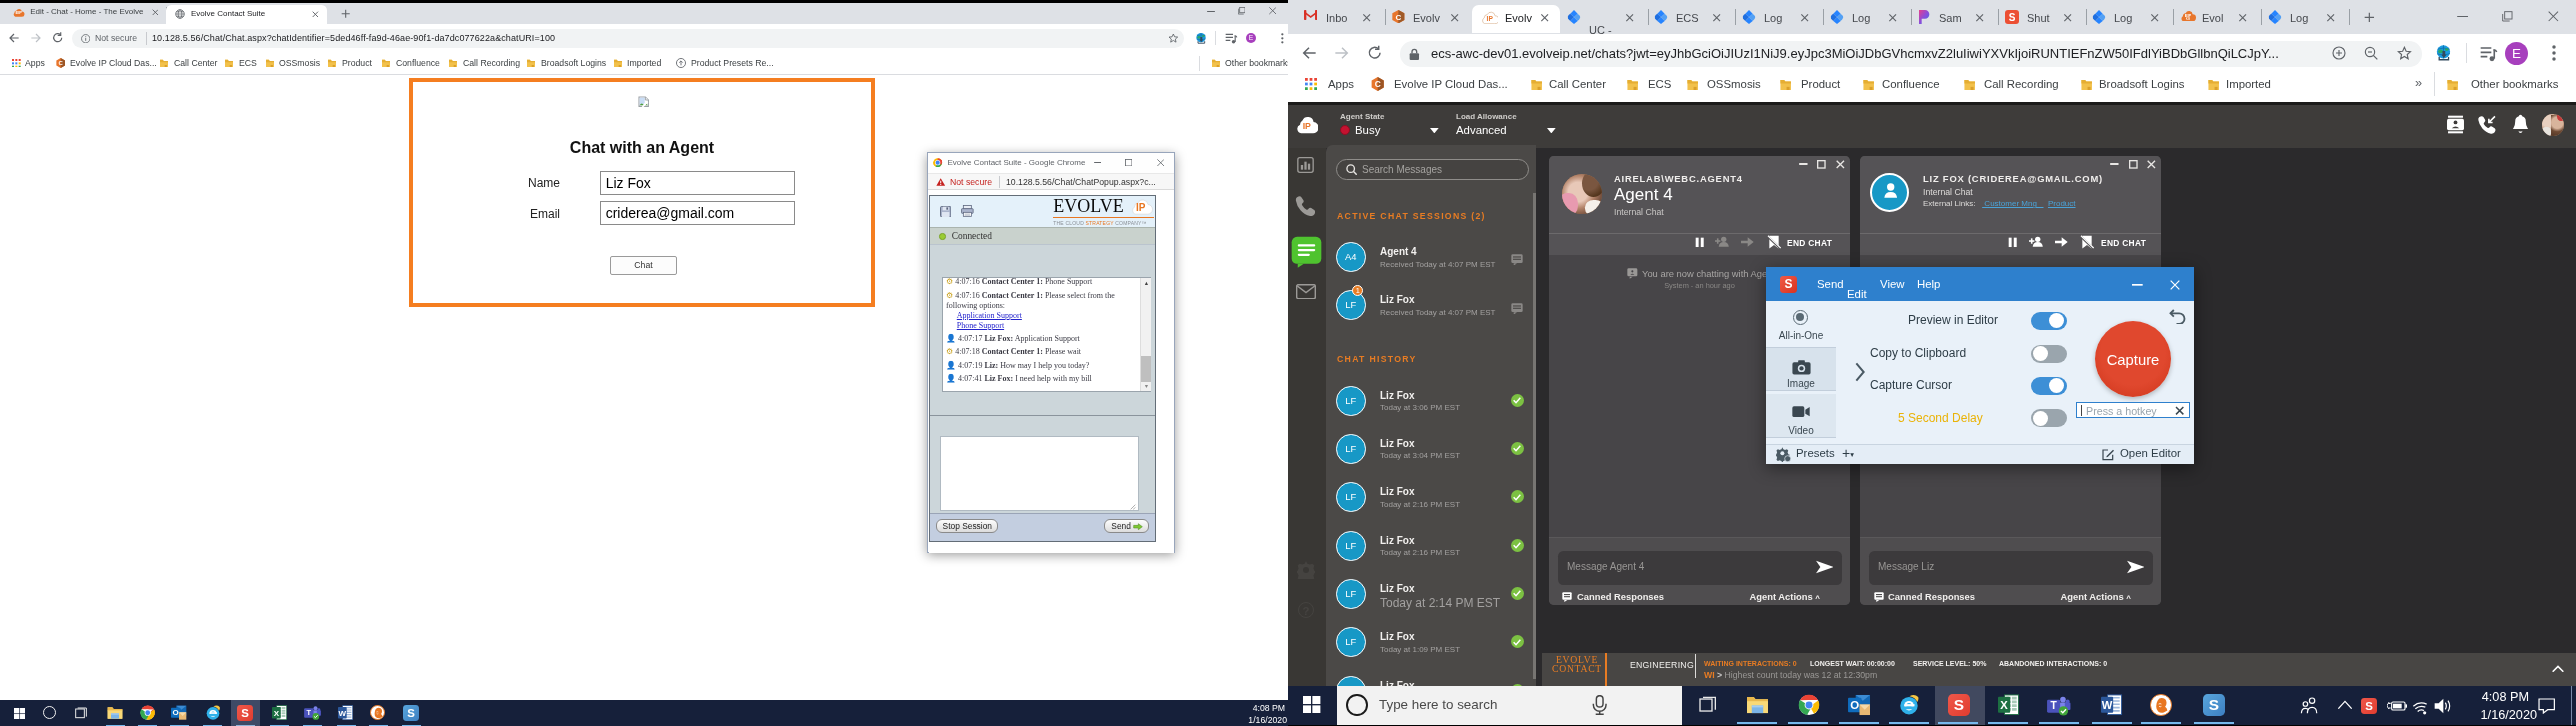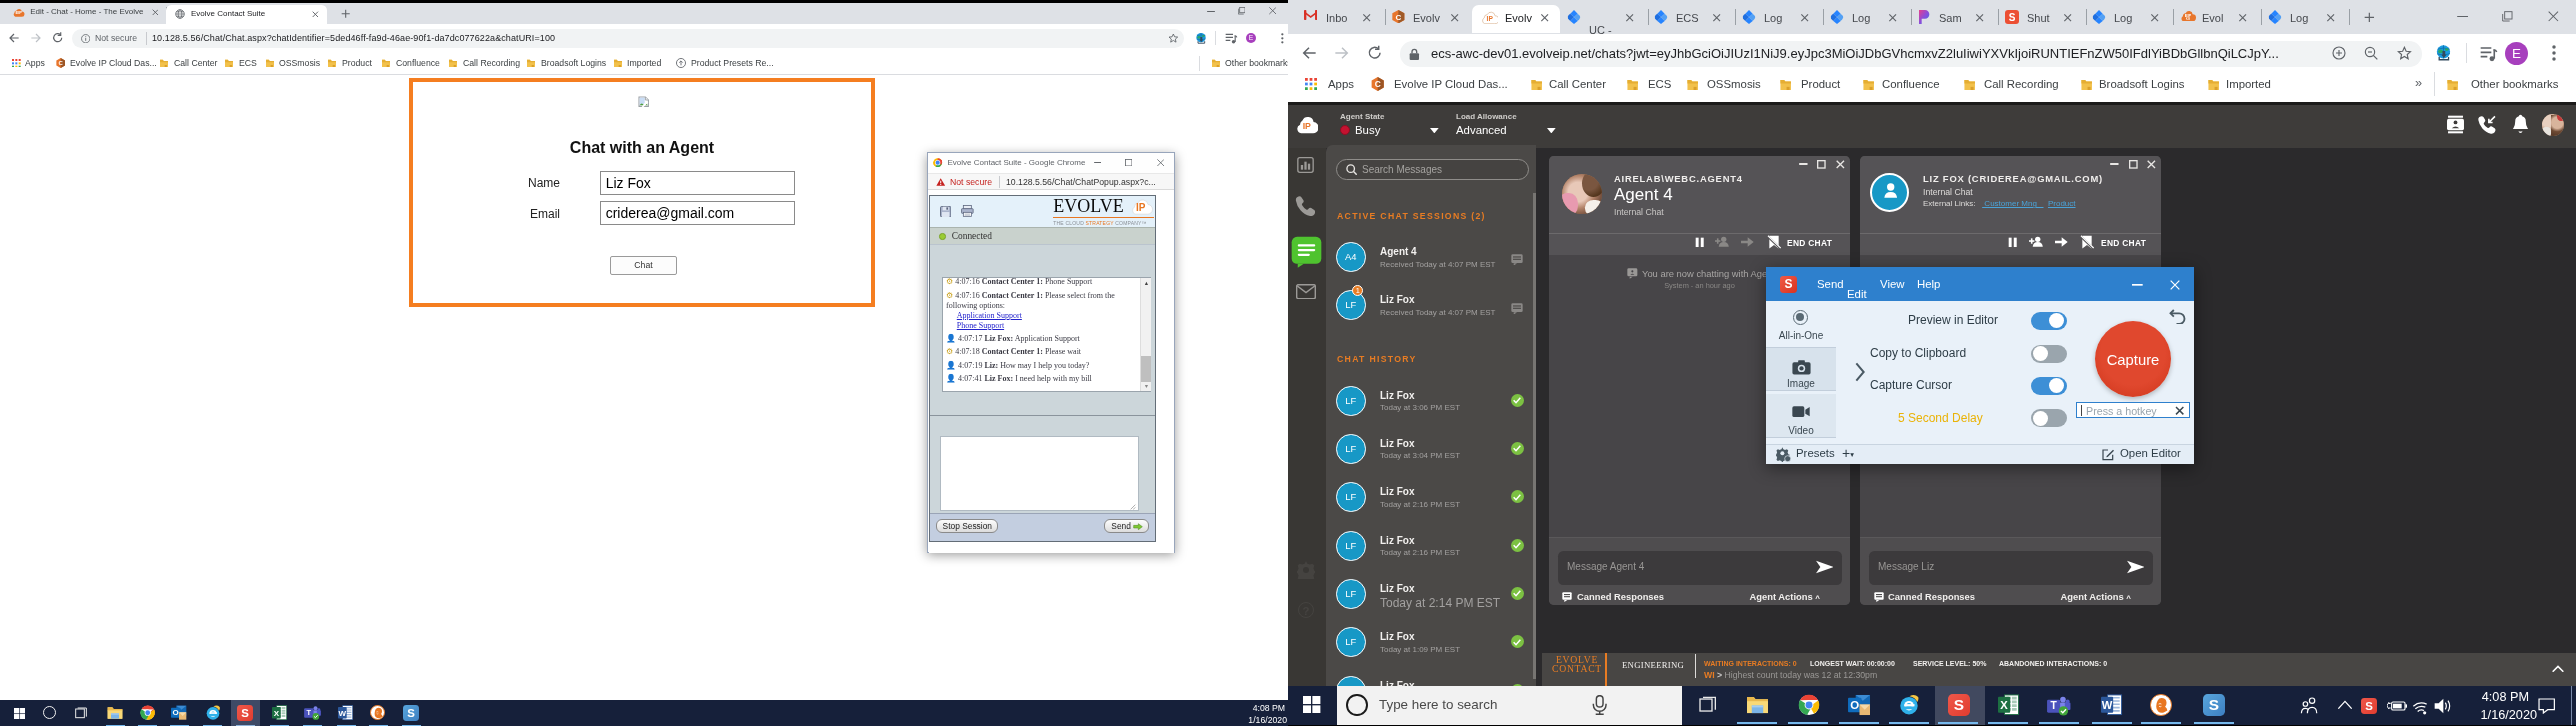--- a/index.html
+++ b/index.html
@@ -1069,21 +1069,21 @@
           <path d="M16 10 V17.5 H1.5 V3 H9" fill="none" stroke="#3a4750" stroke-width="1.8"></path>
           <path d="M7 12 L16.5 2.5 L18 4 L8.5 13.5 L6.5 14 Z" fill="#3a4750"></path>
         </svg>
 <div class="abs" style="left:832px;top:447px;font-size:11.4px;color:#2e3d47;">Open Editor</div>
       </div>
 
   <div id="r-statusbar">
         <div class="abs" style="left:254px;top:653px;width:1034px;height:33px;background:#484644;"></div>
 <div class="abs" style="left:262px;top:655px;width:54px;text-align:center;font-family:'Liberation Serif',serif;font-size:9.7px;letter-spacing:0.7px;color:#e87c23;line-height:9.4px;">EVOLVE<br>CONTACT</div>
 <div class="abs" style="left:317px;top:653px;width:2px;height:33px;background:#e87c23;"></div>
-<div class="abs" style="left:334px;top:660px;width:72px;text-align:left;font-size:8.7px;letter-spacing:0.3px;color:#f2f0ee;font-family:Liberation Serif, serif;">ENGINEERING</div>
+<div class="abs" style="left:334px;top:660px;width:72px;text-align:right;font-size:8.7px;letter-spacing:0.3px;color:#f2f0ee;">ENGINEERING</div>
 <div class="abs" style="left:407px;top:654px;width:1px;height:23.5px;background:#dddbd9;"></div>
 <div class="abs" style="left:416px;top:660px;font-size:7px;font-weight:bold;letter-spacing:0;color:#e87c23;white-space:nowrap;">WAITING INTERACTIONS: 0</div>
 <div class="abs" style="left:522px;top:660px;font-size:7px;font-weight:bold;letter-spacing:0;color:#f2f0ee;white-space:nowrap;">LONGEST WAIT: 00:00:00</div>
 <div class="abs" style="left:625px;top:660px;font-size:7px;font-weight:bold;letter-spacing:0;color:#f2f0ee;white-space:nowrap;">SERVICE LEVEL: 50%</div>
 <div class="abs" style="left:711px;top:660px;font-size:7px;font-weight:bold;letter-spacing:0;color:#f2f0ee;white-space:nowrap;">ABANDONED INTERACTIONS: 0</div>
 <div class="abs" style="left:416px;top:670px;font-size:8.7px;color:#9a9896;white-space:nowrap;"><span style="color:#e87c23;font-weight:bold;">WI</span> <span style="font-weight:bold;color:#c8c6c4;">&gt;</span> Highest count today was 12 at 12:30pm</div>
 <svg class="abs" style="left:1264px;top:665px;" width="12" height="7.4" viewBox="0 0 18 11">
           <path d="M1 10 L9 2 L17 10" fill="none" stroke="#fff" stroke-width="2.4"></path>
         </svg>
       </div>

